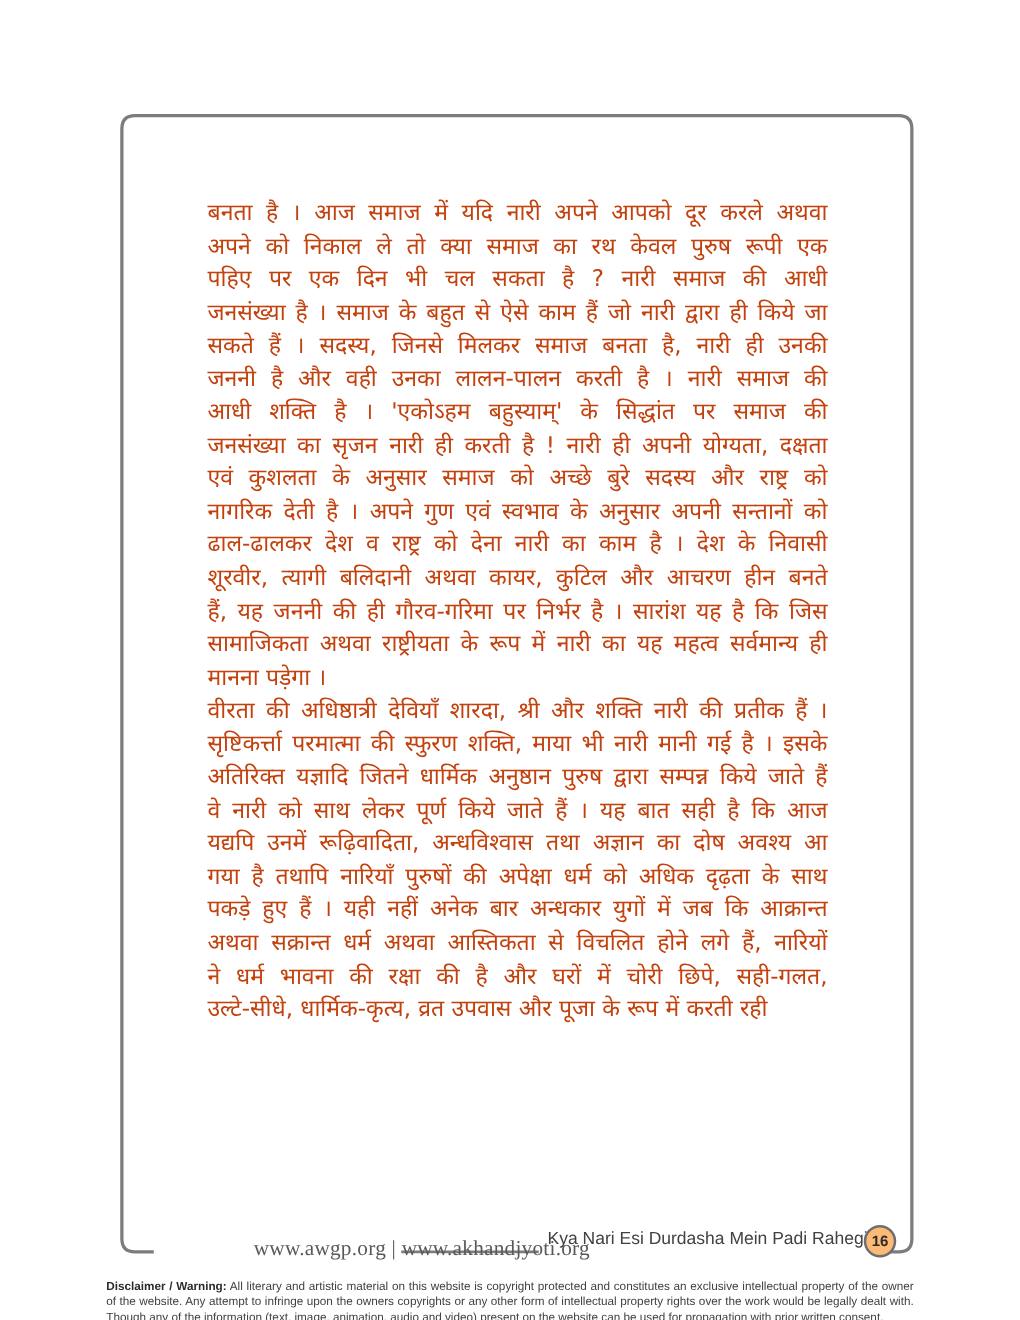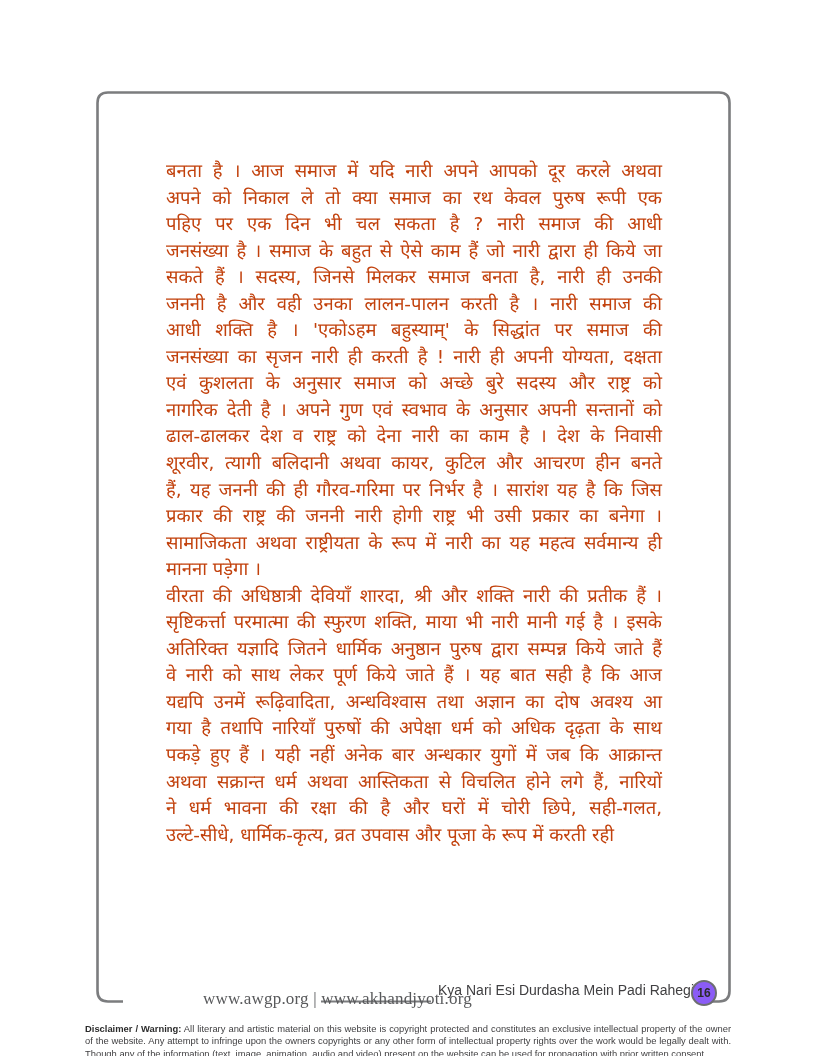--- a/index.html
+++ b/index.html
@@ -55,21 +55,21 @@
     font-family: "Liberation Sans", sans-serif;
   }
   .page-number-circle {
     position: absolute;
     left: 691px; top: 980px;
     width: 26px; height: 26px;
     border: 2px solid #6d6e71;
     border-radius: 50%;
     display: flex; align-items: center; justify-content: center;
     font-size: 12px; font-weight: bold; color: #2b2b2b;
-    background: #8b5cf6;
+    background: #fdba74;
     font-family: "Liberation Sans", sans-serif;
   }
   .disclaimer {
     position: absolute;
     left: 85px; top: 1023px;
     width: 646px;
     font-size: 9.4px;
     line-height: 12.3px;
     color: #414042;
     text-align: justify;
@@ -94,21 +94,20 @@
       <div class="bline">जनसंख्या है । समाज के बहुत से ऐसे काम हैं जो नारी द्वारा ही किये जा</div>
       <div class="bline">सकते हैं । सदस्य, जिनसे मिलकर समाज बनता है, नारी ही उनकी</div>
       <div class="bline">जननी है और वही उनका लालन-पालन करती है । नारी समाज की</div>
       <div class="bline">आधी शक्ति है । 'एकोऽहम बहुस्याम्' के सिद्धांत पर समाज की</div>
       <div class="bline">जनसंख्या का सृजन नारी ही करती है ! नारी ही अपनी योग्यता, दक्षता</div>
       <div class="bline">एवं कुशलता के अनुसार समाज को अच्छे बुरे सदस्य और राष्ट्र को</div>
       <div class="bline">नागरिक देती है । अपने गुण एवं स्वभाव के अनुसार अपनी सन्तानों को</div>
       <div class="bline">ढाल-ढालकर देश व राष्ट्र को देना नारी का काम है । देश के निवासी</div>
       <div class="bline">शूरवीर, त्यागी बलिदानी अथवा कायर, कुटिल और आचरण हीन बनते</div>
       <div class="bline">हैं, यह जननी की ही गौरव-गरिमा पर निर्भर है । सारांश यह है कि जिस</div>
-      <div class="bline">प्रकार की राष्ट्र की जननी नारी होगी राष्ट्र भी उसी प्रकार का बनेगा ।</div>
       <div class="bline">सामाजिकता अथवा राष्ट्रीयता के रूप में नारी का यह महत्व सर्वमान्य ही</div>
       <div class="bline leftal">मानना पड़ेगा ।</div>
       <div class="bline">वीरता की अधिष्ठात्री देवियाँ शारदा, श्री और शक्ति नारी की प्रतीक हैं ।</div>
       <div class="bline">सृष्टिकर्त्ता परमात्मा की स्फुरण शक्ति, माया भी नारी मानी गई है । इसके</div>
       <div class="bline">अतिरिक्त यज्ञादि जितने धार्मिक अनुष्ठान पुरुष द्वारा सम्पन्न किये जाते हैं</div>
       <div class="bline">वे नारी को साथ लेकर पूर्ण किये जाते हैं । यह बात सही है कि आज</div>
       <div class="bline">यद्यपि उनमें रूढ़िवादिता, अन्धविश्वास तथा अज्ञान का दोष अवश्य आ</div>
       <div class="bline">गया है तथापि नारियाँ पुरुषों की अपेक्षा धर्म को अधिक दृढ़ता के साथ</div>
       <div class="bline">पकड़े हुए हैं । यही नहीं अनेक बार अन्धकार युगों में जब कि आक्रान्त</div>
       <div class="bline">अथवा सक्रान्त धर्म अथवा आस्तिकता से विचलित होने लगे हैं, नारियों</div>

